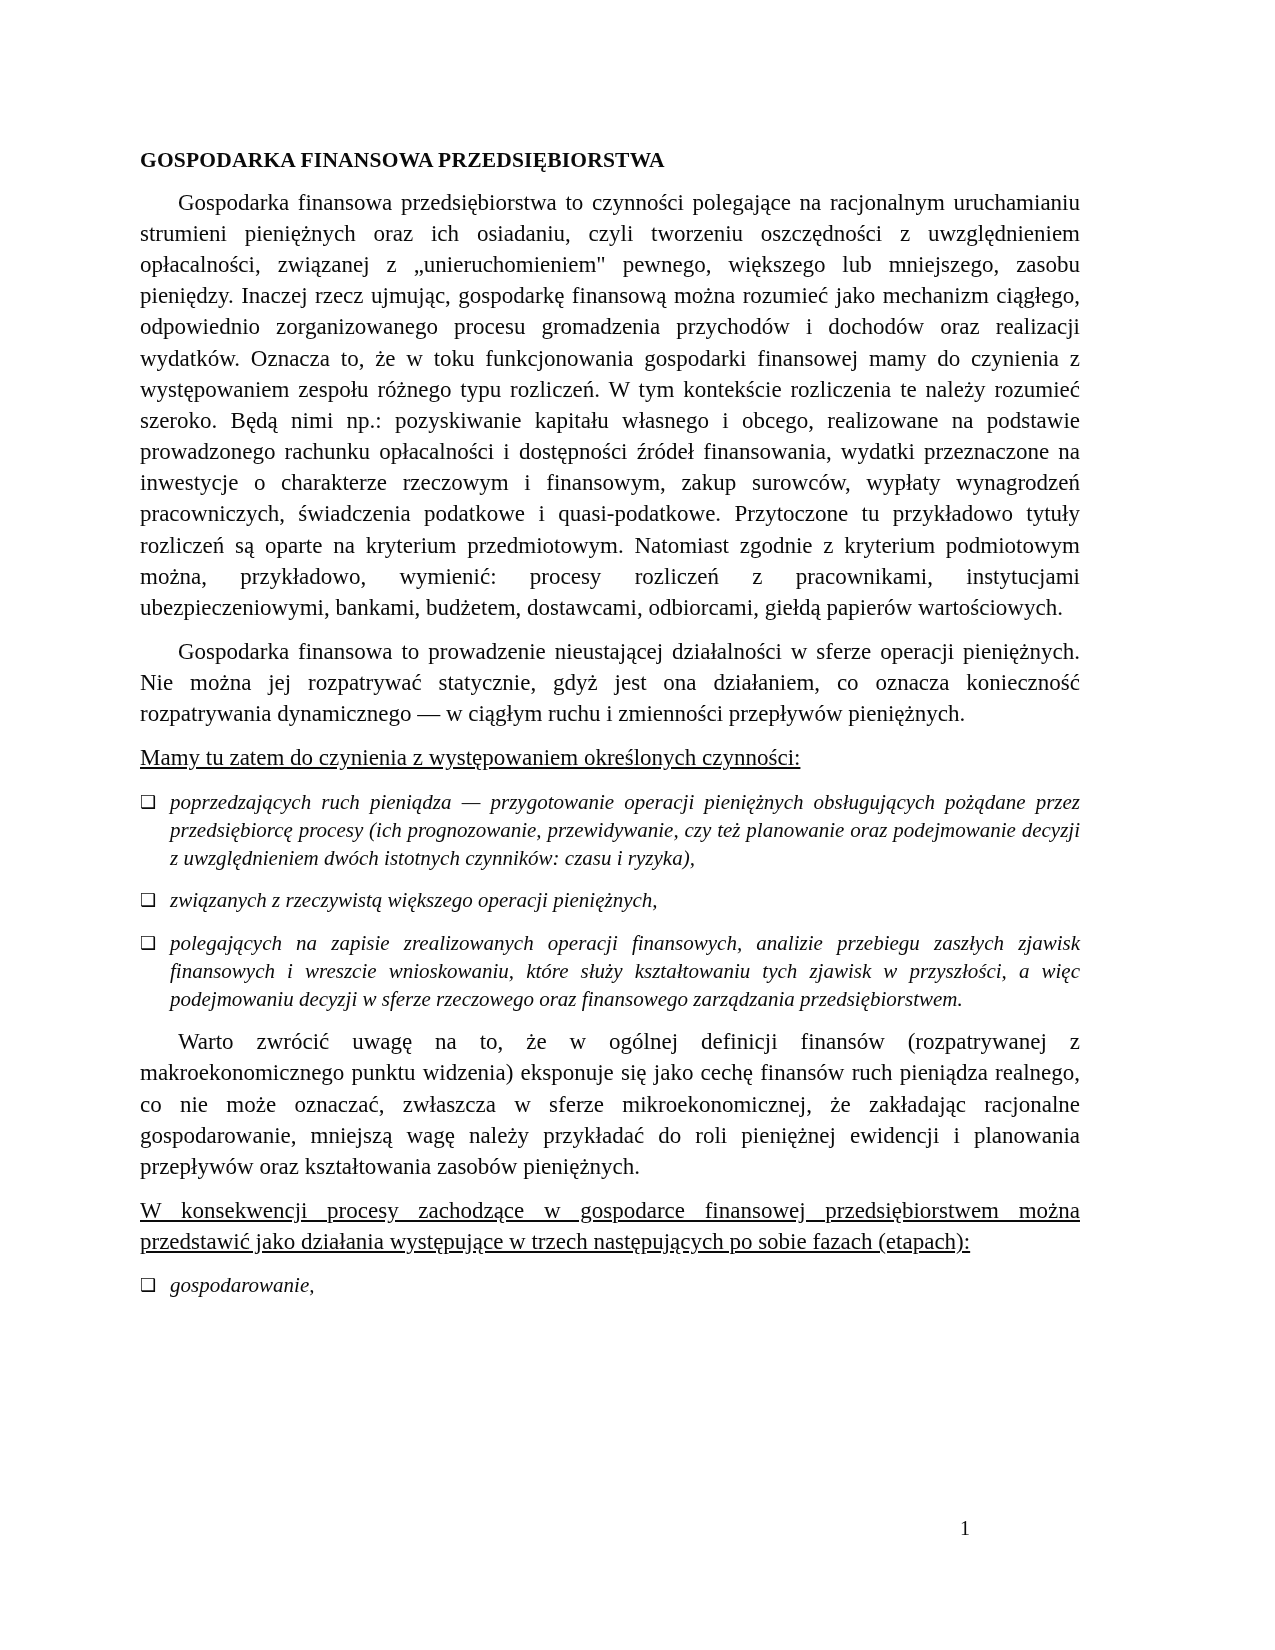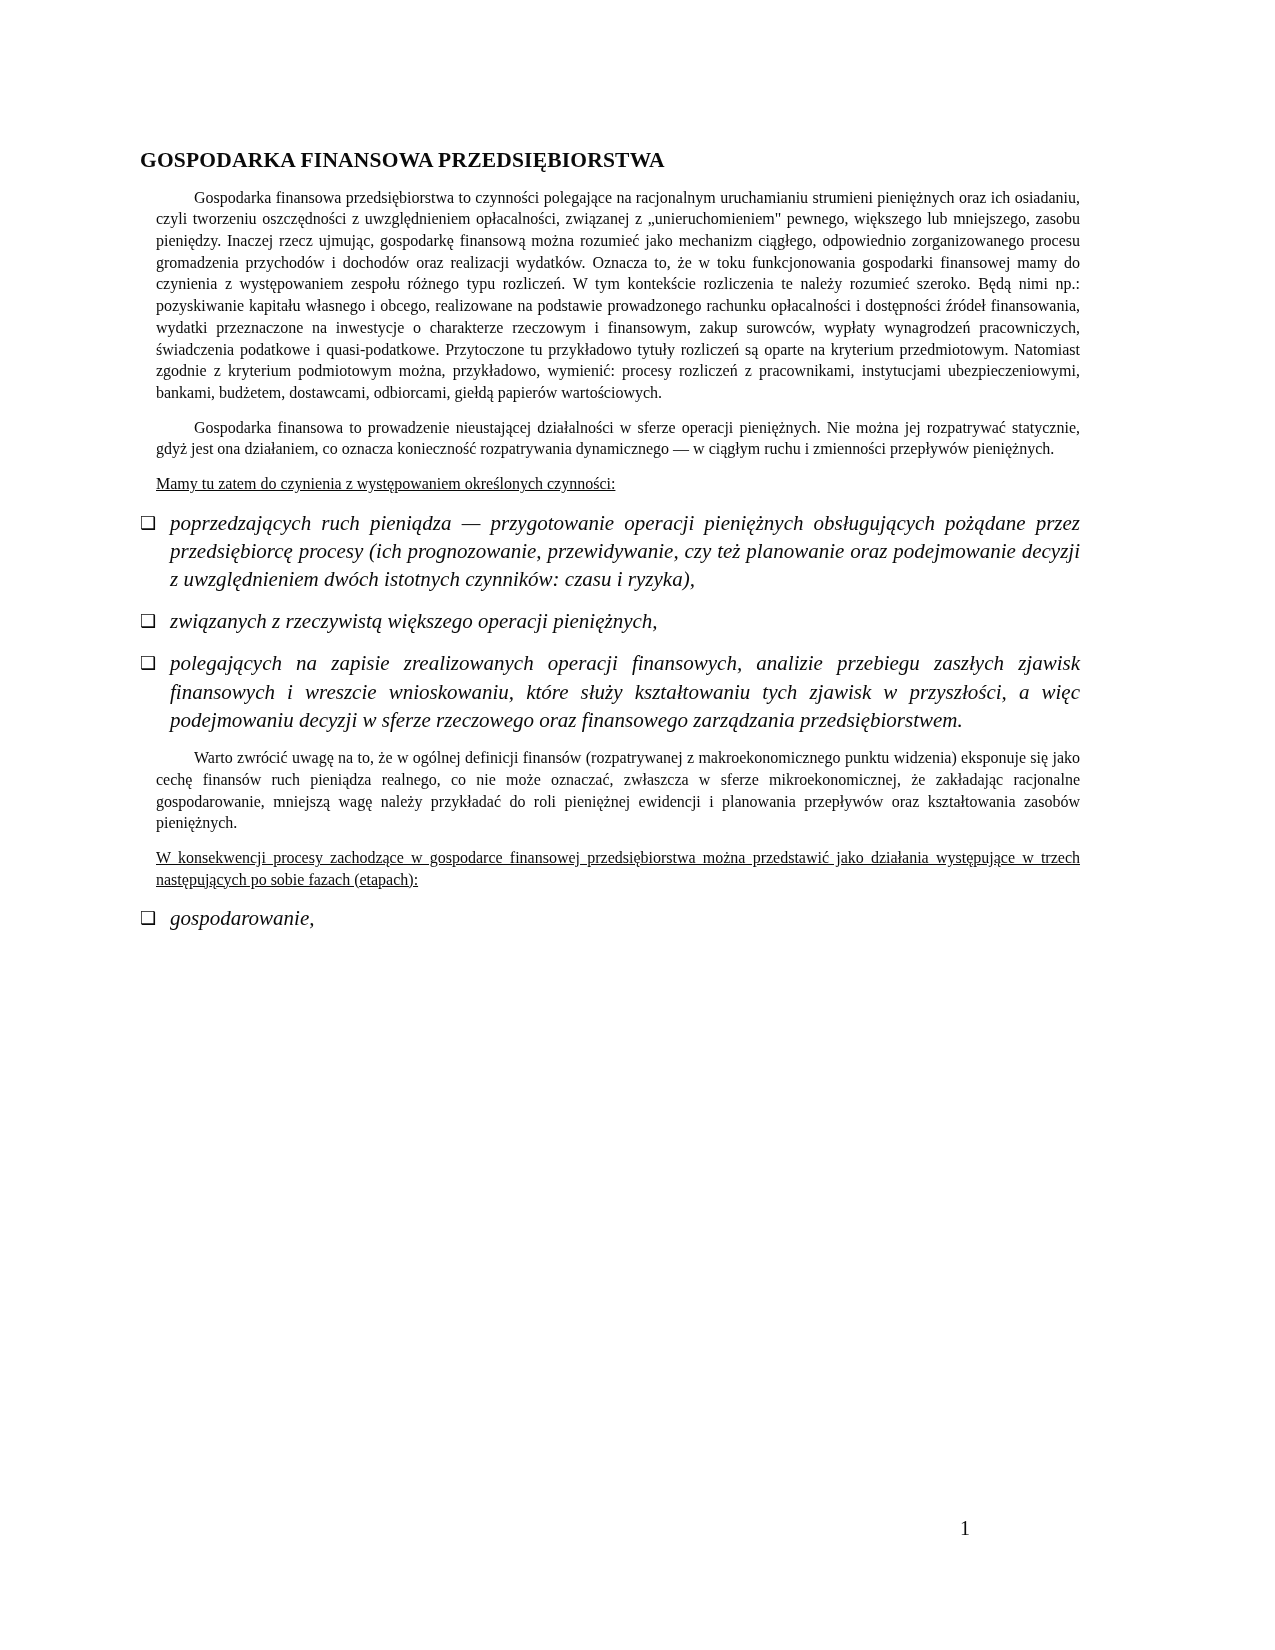--- a/index.html
+++ b/index.html
@@ -32,25 +32,25 @@
   .doc-title {
     font-size: 21.5px;
     font-weight: bold;
     letter-spacing: 0.2px;
     line-height: 1.2;
     margin: 0 0 13px 0;
     text-align: left;
     white-space: nowrap;
   }
   p.para {
-    font-size: 16px;
+    font-size: 23px;
     line-height: 1.355;
     text-align: justify;
     text-justify: inter-word;
-    margin: 0 0 0 16px;
+    margin: 0 0 0 0;
     hyphens: none;
   }
   p.indent {
     text-indent: 38px;
   }
   p.gap-before {
     margin-top: 13px;
   }
   p.noindent {
     text-indent: 0;
@@ -114,21 +114,21 @@
       <span class="body">związanych z rzeczywistą większego operacji pieniężnych,</span>
     </div>
 
     <div class="list-item">
       <span class="bullet">❑</span>
       <span class="body">polegających na zapisie zrealizowanych operacji finansowych, analizie przebiegu zaszłych zjawisk finansowych i wreszcie wnioskowaniu, które służy kształtowaniu tych zjawisk w przyszłości, a więc podejmowaniu decyzji w sferze rzeczowego oraz finansowego zarządzania przedsiębiorstwem.</span>
     </div>
 
     <p class="para indent gap-before">Warto zwrócić uwagę na to, że w ogólnej definicji finansów (rozpatrywanej z makroekonomicznego punktu widzenia) eksponuje się jako cechę finansów ruch pieniądza realnego, co nie może oznaczać, zwłaszcza w sferze mikroekonomicznej, że zakładając racjonalne gospodarowanie, mniejszą wagę należy przykładać do roli pieniężnej ewidencji i planowania przepływów oraz kształtowania zasobów pieniężnych.</p>
 
-    <p class="para noindent gap-before">W konsekwencji procesy zachodzące w gospodarce finansowej przedsiębiorstwa można przedstawić jako działania występujące w trzech następujących po sobie fazach (etapach):</p>
+    <p class="para noindent gap-before">W konsekwencji procesy zachodzące w gospodarce finansowej przedsiębiorstwem można przedstawić jako działania występujące w trzech następujących po sobie fazach (etapach):</p>
 
     <div class="list-item tight">
       <span class="bullet">❑</span>
       <span class="body">gospodarowanie,</span>
     </div>
 
   </div>
 
   <div class="page-number">1</div>
 </div>

